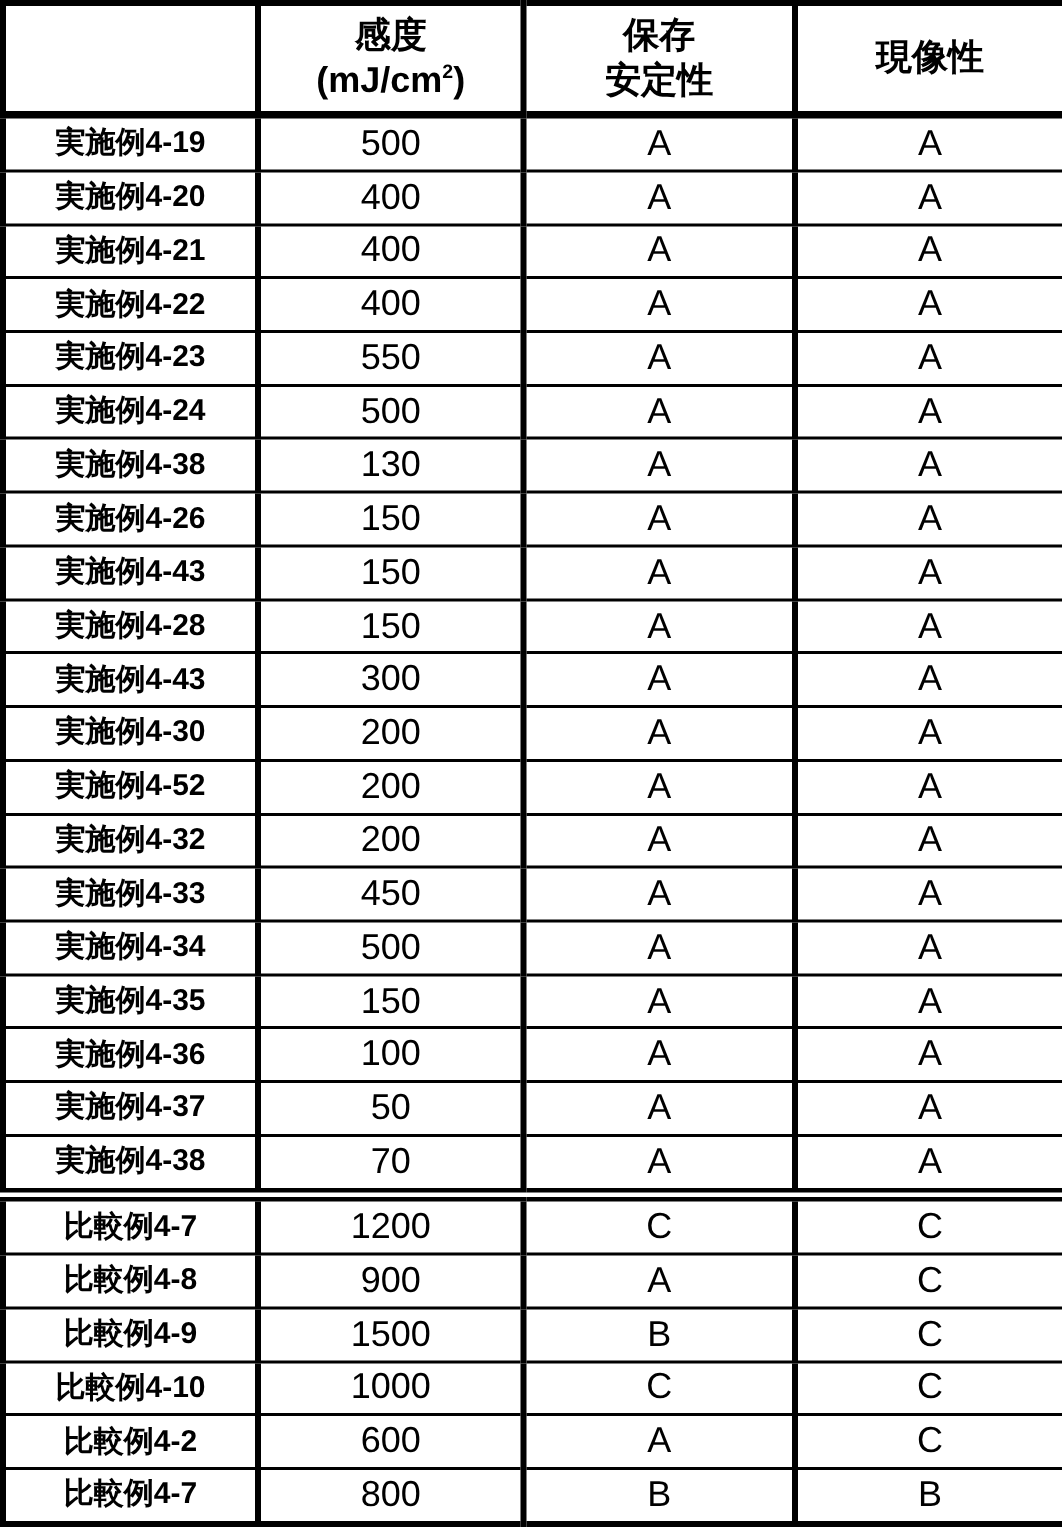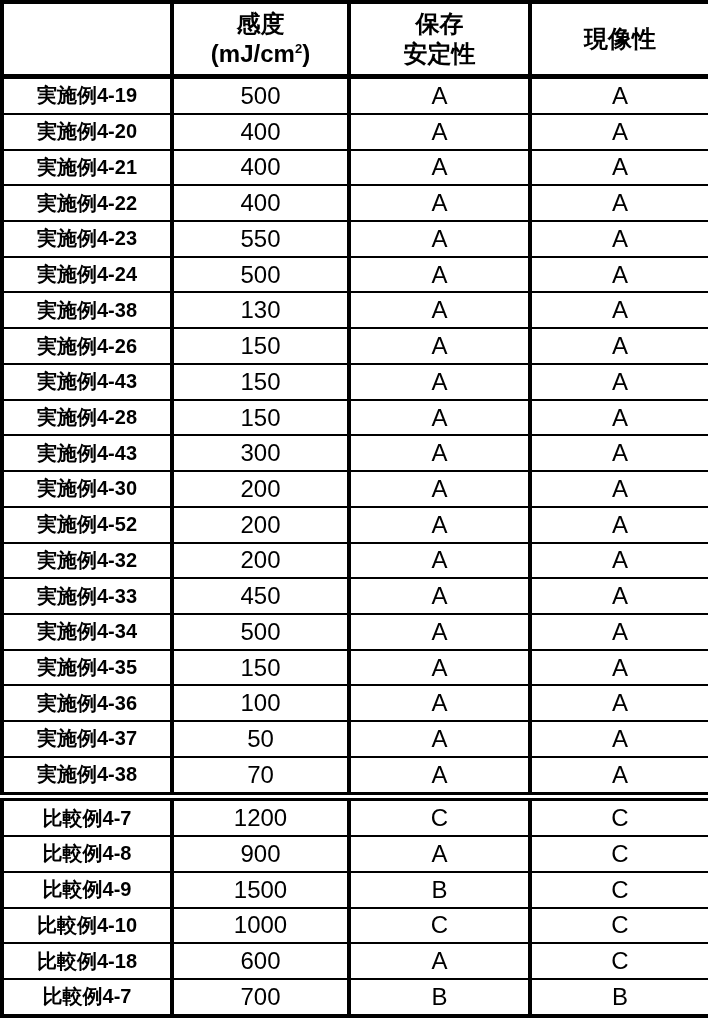--- a/index.html
+++ b/index.html
@@ -218,25 +218,25 @@
         <td>B</td>
         <td>C</td>
       </tr>
       <tr>
         <th class="label-cell">比較例4-10</th>
         <td>1000</td>
         <td>C</td>
         <td>C</td>
       </tr>
       <tr>
-        <th class="label-cell">比較例4-18</th>
+        <th class="label-cell">比較例4-2</th>
         <td>600</td>
         <td>A</td>
         <td>C</td>
       </tr>
       <tr>
         <th class="label-cell">比較例4-7</th>
-        <td>700</td>
+        <td>800</td>
         <td>B</td>
         <td>B</td>
       </tr>
     </tbody>
 </table>
 
 </body></html>

